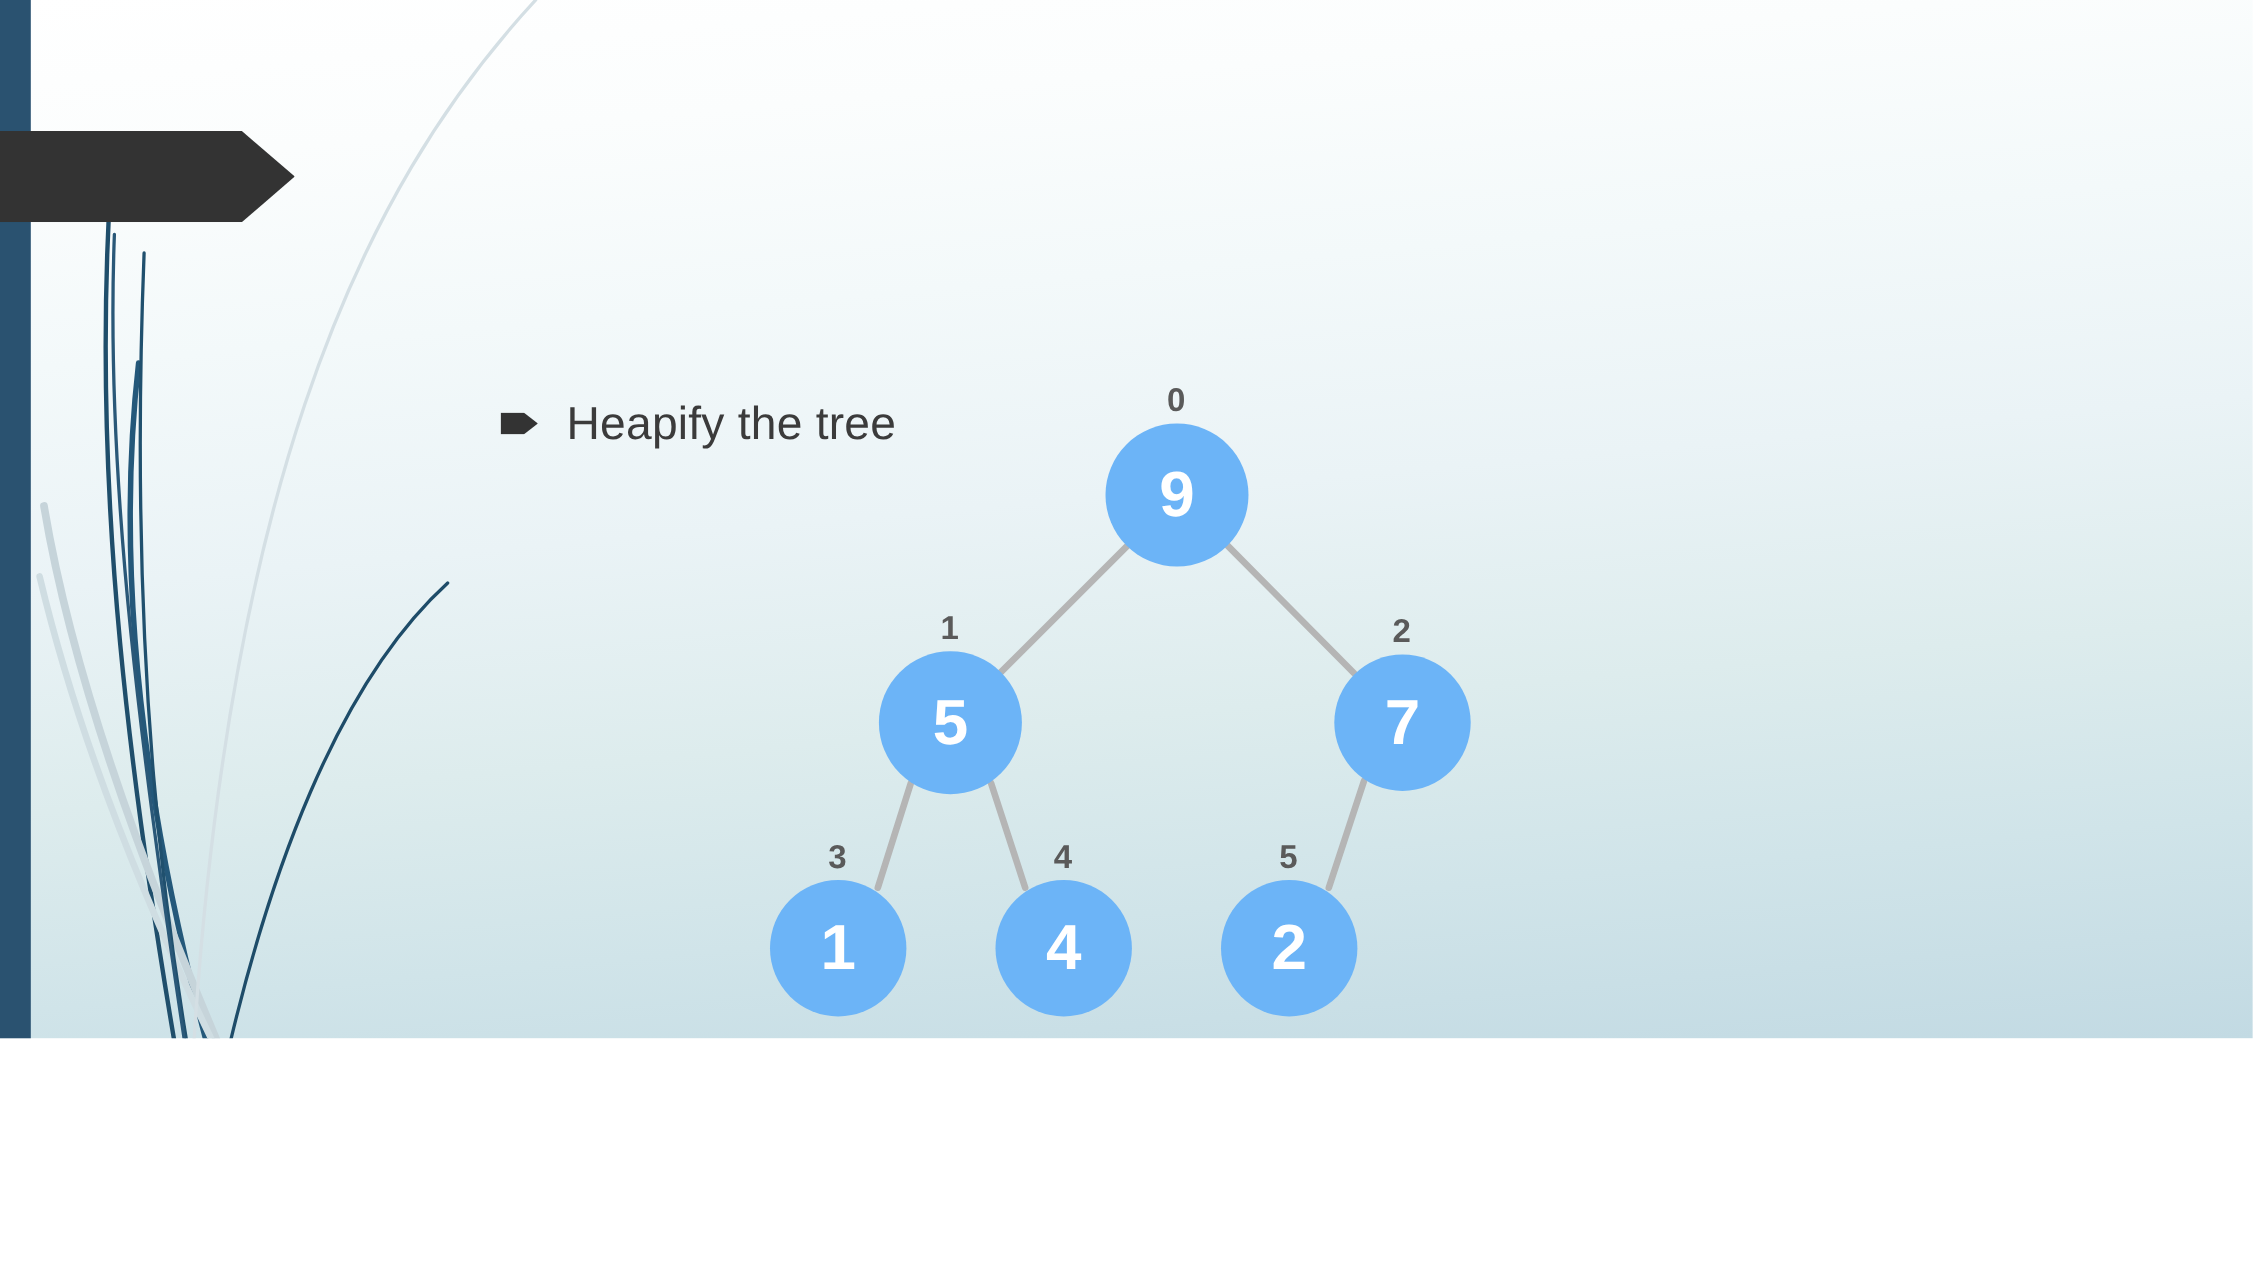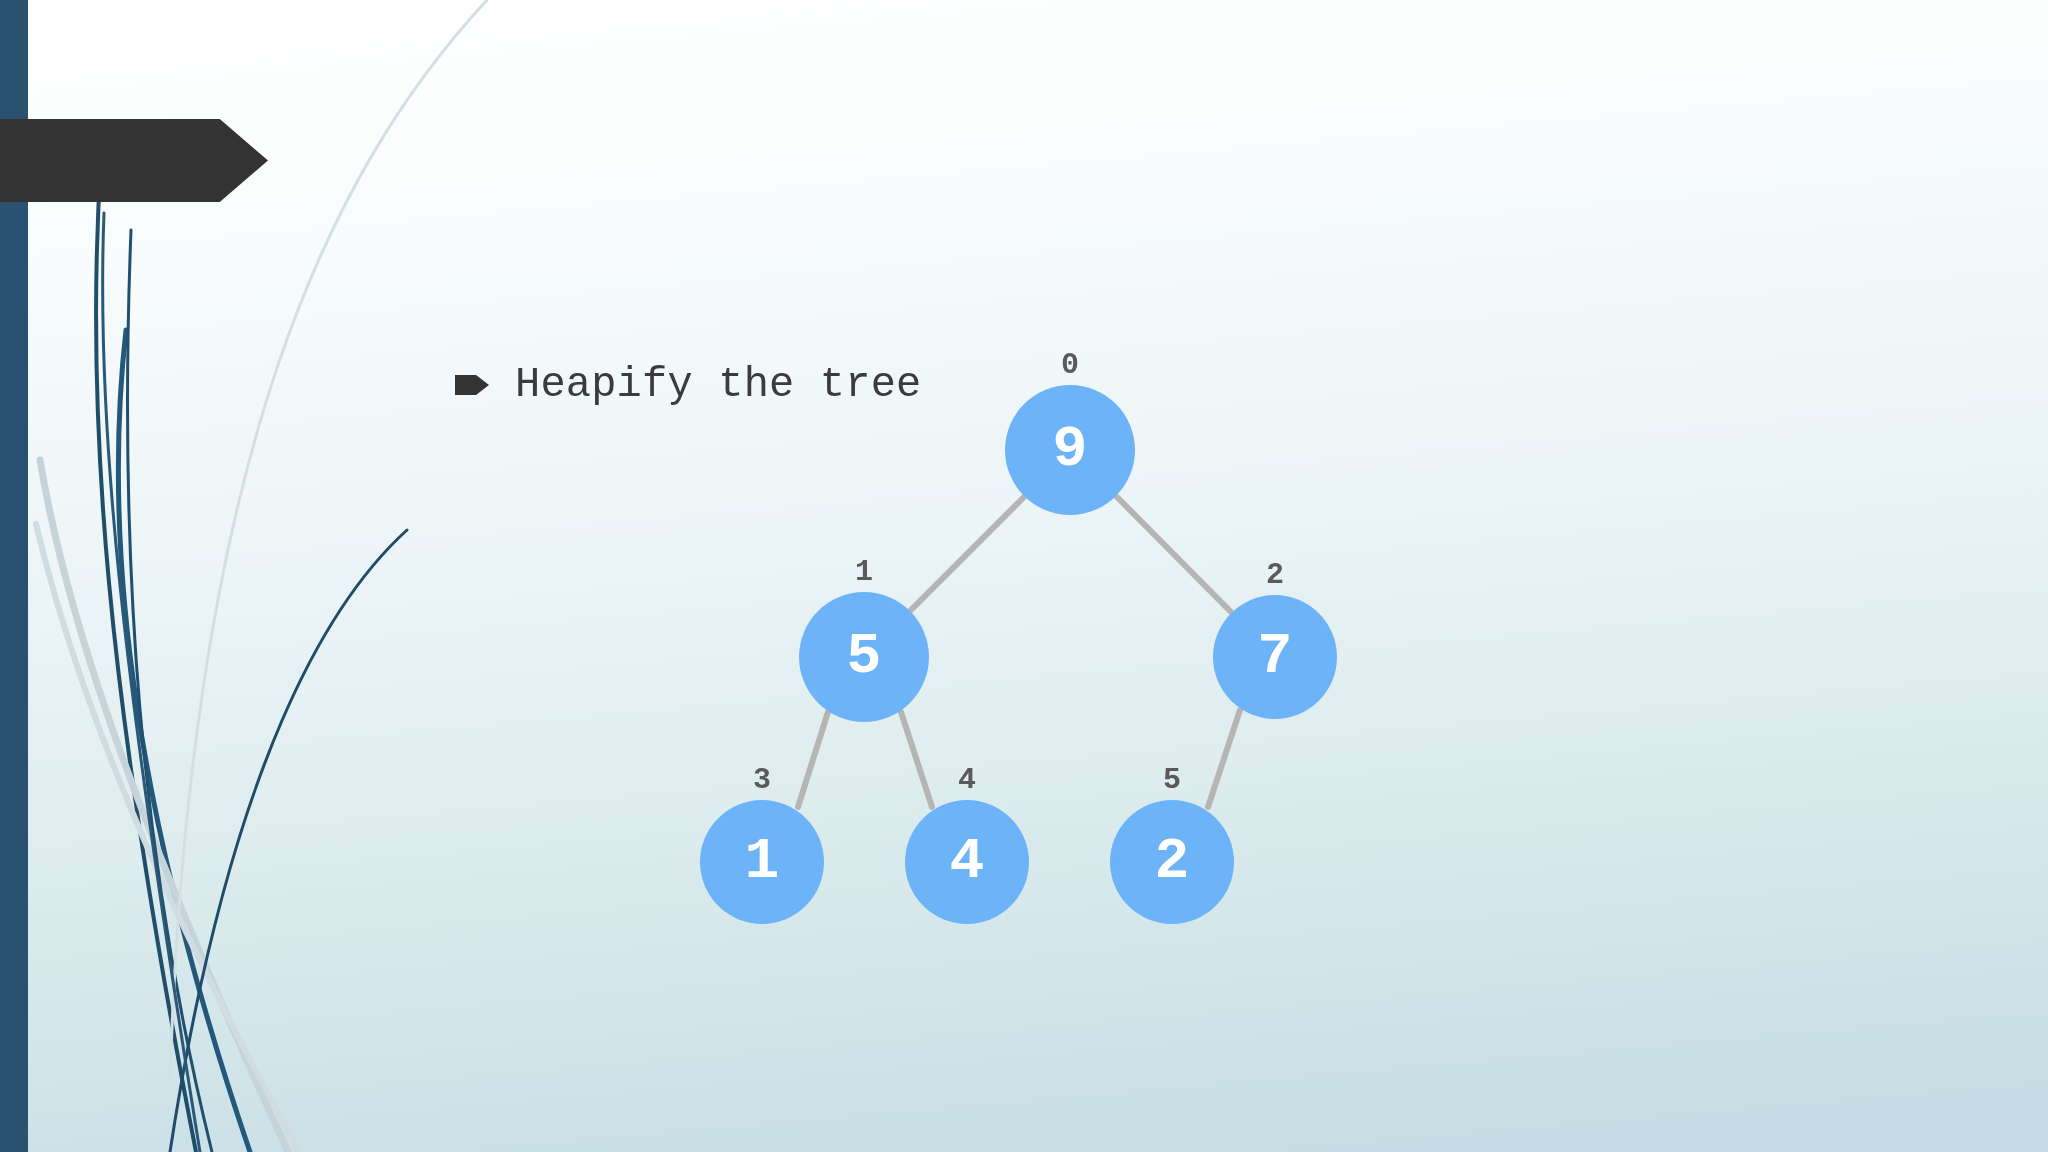--- a/index.html
+++ b/index.html
@@ -3,23 +3,23 @@
 <meta charset="utf-8">
 <style>
   html, body {
     margin: 0;
     padding: 0;
     background: #ffffff;
   }
   #slide {
     position: relative;
     width: 2048px;
-    height: 1152px;
+    height: 944px;
     overflow: hidden;
-    font-family: Liberation Mono, monospace;
+    font-family: Liberation Sans, sans-serif;
     background: linear-gradient(175deg,
         #ffffff 0%,
         #fbfdfd 14%,
         #f3f9fa 30%,
         #eaf3f6 48%,
         #ddeced 66%,
         #d0e4e9 82%,
         #c2dae3 100%);
   }
 

